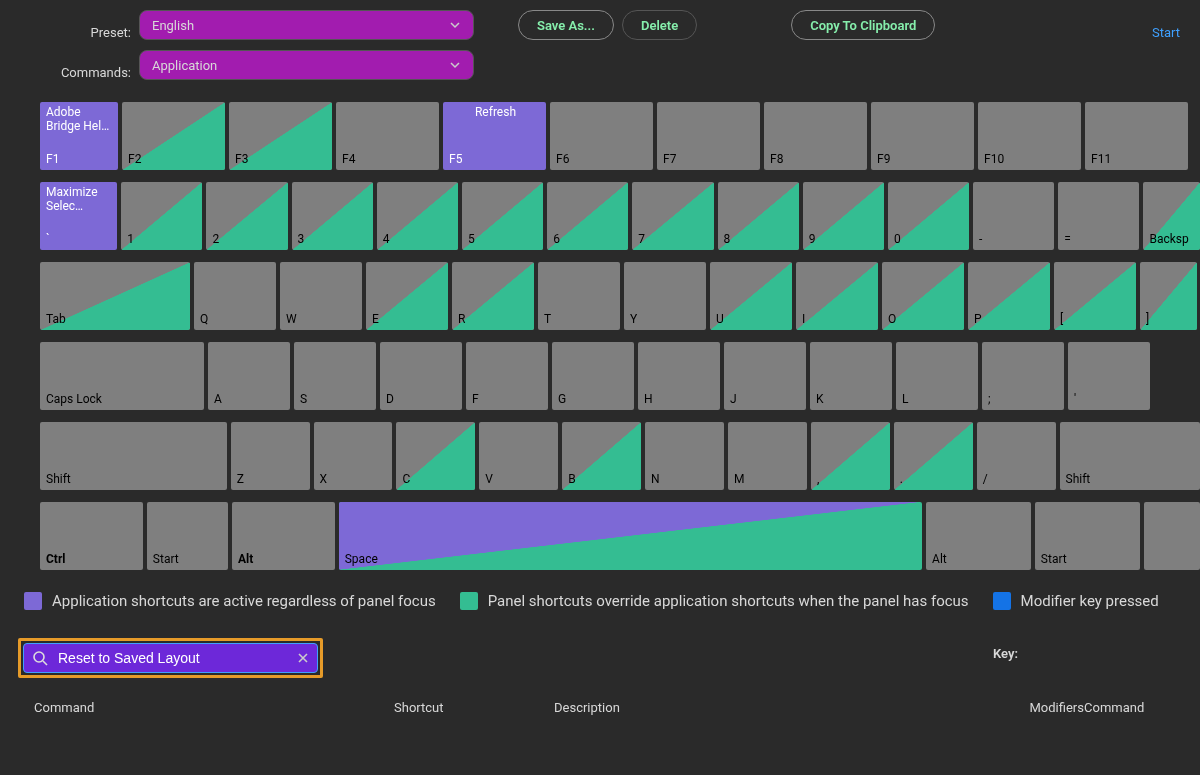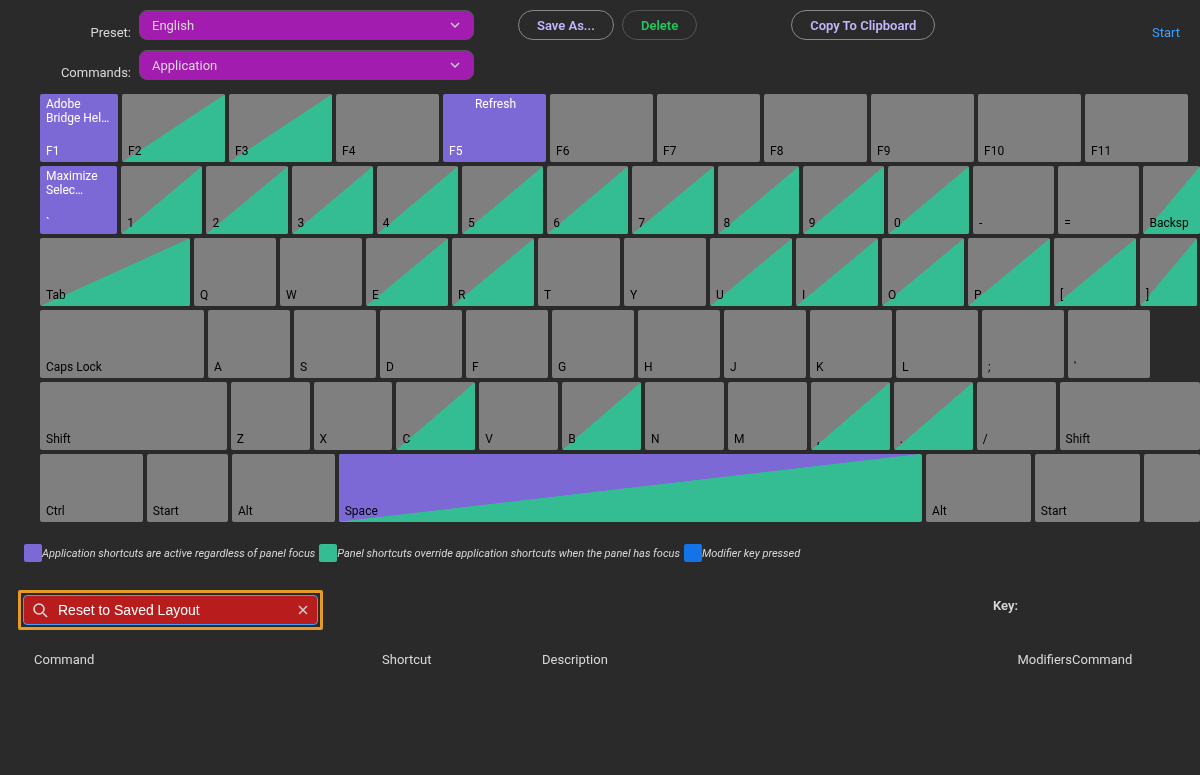--- a/index.html
+++ b/index.html
@@ -43,31 +43,31 @@
     padding:0 12px;
     cursor:pointer;
   }
   .select .chev{margin-left:auto;}
   .btn{
     height:30px;
     padding:0 18px;
     border:1px solid #888;
     border-radius:15px;
     background:transparent;
-    color:#c4b5fd;
+    color:#86efac;
     display:flex;align-items:center;justify-content:center;
     cursor:pointer;
     font-weight:600;
     font-size:13px;
   }
-  .btn.disabled{color:#22c55e;border-color:#555;cursor:default;}
+  .btn.disabled{color:#86efac;border-color:#555;cursor:default;}
   .link{color:var(--blue-link);cursor:pointer;margin-left:auto;padding-right:2px;}
 
   
-  .kb{padding:0 0 0 40px;display:flex;flex-direction:column;gap:4px;}
+  .kb{padding:0 0 0 40px;display:flex;flex-direction:column;gap:12px;margin-top:8px;}
   .krow{display:flex;gap:4px;}
   .key{
     position:relative;
     height:68px;
     background:var(--grey-key);
     border-radius:2px;
     overflow:hidden;
     font-size:12.5px;
     color:#000;
     cursor:pointer;
@@ -79,60 +79,60 @@
   .key .tri{
     position:absolute;inset:0;
     background:linear-gradient(to top left,var(--green) 0%,var(--green) 49.6%,transparent 50%);
   }
   .key.split .tri-p{
     position:absolute;inset:0;
     background:linear-gradient(to bottom right,var(--purple) 0%,var(--purple) 49.6%,transparent 50%);
   }
   .key.split{background:var(--green);} .w105{width:103px;text-align:center;} .wF1{width:78px;}
   .wTab{width:150px;} .wCaps{width:164px;} .wShift{width:194px;} .wShiftR{width:146px;}
-  .wCtrl{width:104px;} .wMod{width:82px;} .wModR{width:106px;}
+  .wCtrl{width:104px;font-weight:bold;} .wMod{width:82px;} .wModR{width:106px;}
   .wSpace{width:590px;} .wEnter{width:57px;}
   .num{width:82px;}
 
   
-  .legend{display:flex;align-items:center;padding:22px 18px 8px 24px;font-size:11px;font-style:italic;}
+  .legend{display:flex;align-items:center;gap:10px;padding:22px 18px 8px 24px;font-size:15px;}
   .sw{width:18px;height:18px;border-radius:2px;}
   .sw.p{background:var(--purple);}
   .sw.g{background:var(--green);}
   .sw.b{background:var(--blue);}
   .legend span{white-space:nowrap;}
 
   
   .search-wrap{
     margin:10px 0 0 18px;
     border:3px solid var(--orange);
     border-radius:2px;
     padding:2px;
     width:305px;
     display:inline-flex;
   }
   .search{
     flex:1;display:flex;align-items:center;
-    background:#b91c1c;
+    background:#6d28d9;
     border:1px solid var(--blue-link);
     border-radius:4px;
     height:30px;padding:0 8px;gap:8px;
   }
   .search input{
     flex:1;background:transparent;border:none;outline:none;color:#fff;font-size:14px;
   }
   .icon{display:inline-flex;}
 
   .midrow{display:flex;align-items:center;margin-top:10px;}
   .midrow .keytxt{margin-left:auto;margin-right:182px;font-weight:600;}
 
   
   .thead{display:flex;padding:22px 18px 0 34px;gap:0;color:var(--text);font-size:13px;}
   .thead div:nth-child(1){width:348px;}
-  .thead div:nth-child(2){width:160px;}
+  .thead div:nth-child(2){width:160px;margin-left:12px;}
   .thead div:nth-child(3){width:370px;}
   .thead div:nth-child(4){width:160px;text-align:right;}
 
   .chev svg{width:12px;height:12px;}
   .xicon svg{width:12px;height:12px;}
   .sicon svg{width:16px;height:16px;}
 </style>
 </head>
 <body>
 

